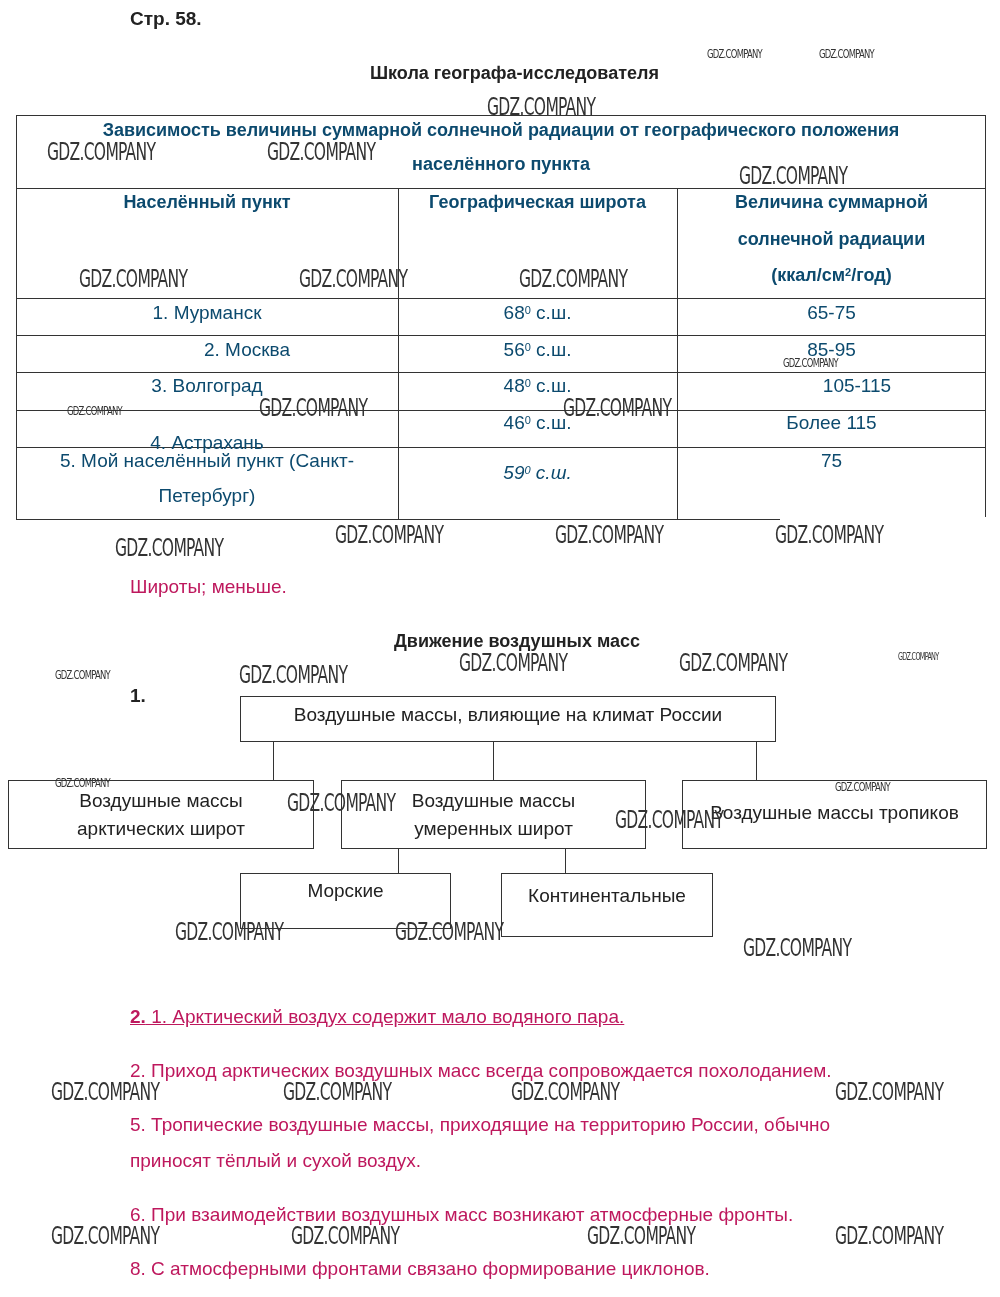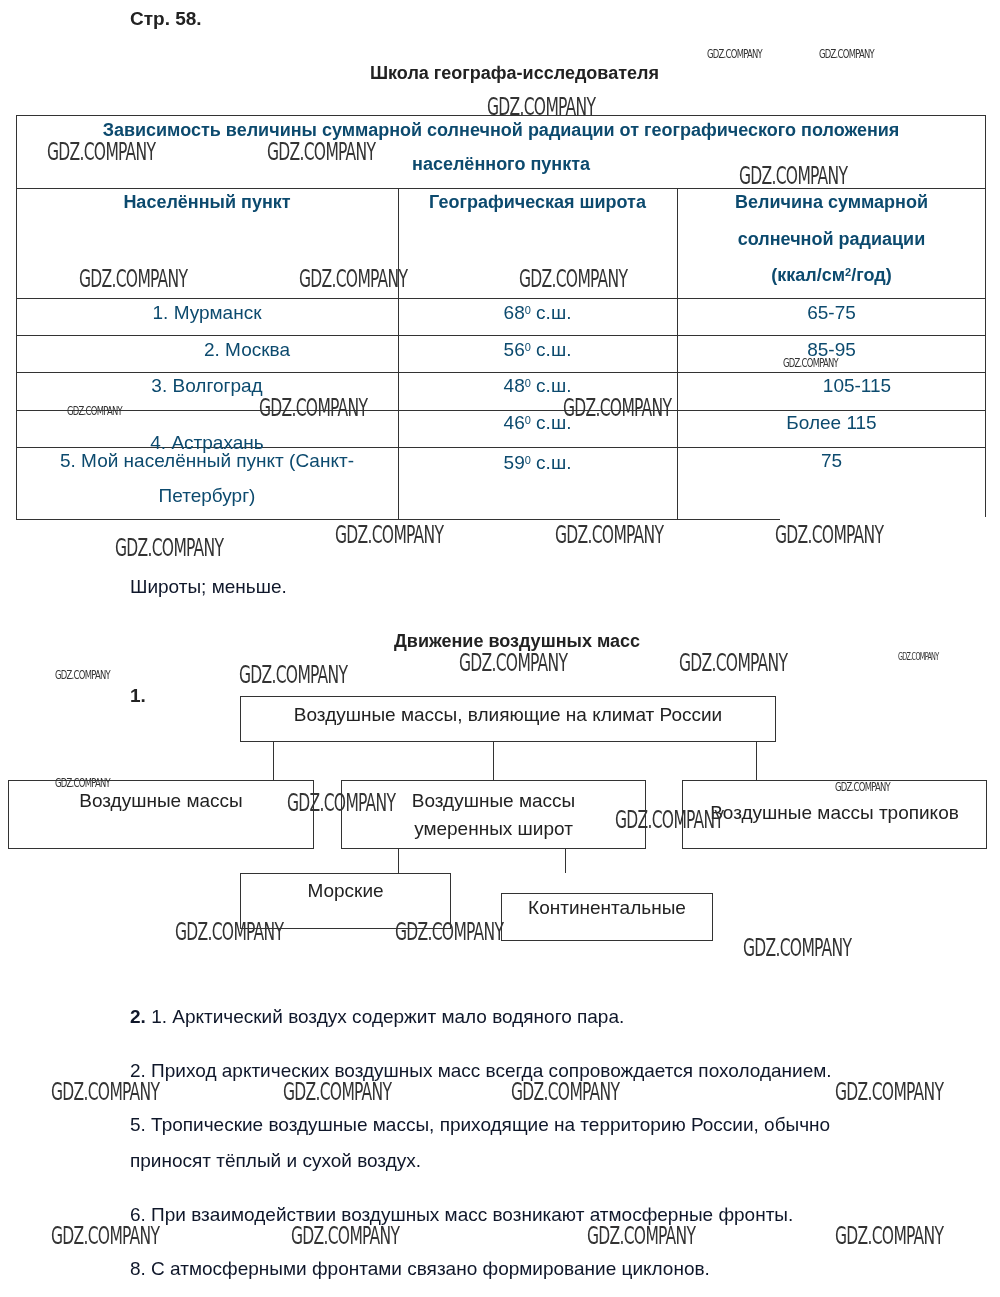--- a/index.html
+++ b/index.html
@@ -15,21 +15,21 @@
   .wm.small { font-size:13px; }
 
   
   .tbl { position:absolute; left:16px; top:115px; width:970px; }
   .hline { position:absolute; height:1px; background:#333; }
   .vline { position:absolute; width:1px; background:#333; }
   .cell { position:absolute; text-align:center; font-size:19px; color:#0c4a6e; line-height:36px; }
   .cell.bold { font-weight:bold; }
   .cell sup { font-size:11px; vertical-align:top; position:relative; top:-3px; }
 
-  .text-line { position:absolute; left:130px; font-size:19px; color:#0f172a; white-space:nowrap; }
+  .text-line { position:absolute; left:130px; font-size:19px; color:#be185d; white-space:nowrap; }
 
   
   .box { position:absolute; border:1px solid #333; background:transparent; box-sizing:border-box;
          text-align:center; font-size:19px; color:#222; line-height:28px; }
   .conn { position:absolute; width:1px; background:#333; }
 </style>
 </head>
 <body>
 
 <div class="abs page-ref">Стр. 58.</div>
@@ -71,60 +71,61 @@
   <div class="cell" style="left:0; top:253px; width:382px;">3. Волгоград</div>
   <div class="cell" style="left:382px; top:253px; width:279px;"><span>48</span><sup>0</sup><span> с.ш.</span></div>
   <div class="cell" style="left:661px; top:253px; width:360px;">105-115</div>
 
   <div class="cell" style="left:0; top:290px; width:382px;margin-top:20px;">4. Астрахань</div>
   <div class="cell" style="left:382px; top:290px; width:279px;"><span>46</span><sup>0</sup><span> с.ш.</span></div>
   <div class="cell" style="left:661px; top:290px; width:309px;">Более 115</div>
 
   <div class="cell" style="left:0; top:328px; width:382px;">5. Мой населённый пункт (Санкт-</div>
   <div class="cell" style="left:0; top:363px; width:382px;">Петербург)</div>
-  <div class="cell" style="left:382px; top:330px; width:279px;"><span>59</span><sup>0</sup><span> с.ш.</span></div>
+  <div class="cell" style="left:382px; top:340px; width:279px;font-style:italic;"><span>59</span><sup>0</sup><span> с.ш.</span></div>
   <div class="cell" style="left:661px; top:328px; width:309px;">75</div>
 </div>
 
 <div class="text-line" style="top:576px;">Широты; меньше.</div>
 
 <div class="abs heading" style="left:394px; top:631px;text-align:center;">Движение воздушных масс</div>
 <div class="abs" style="left:130px; top:685px; font-size:19px; font-weight:bold;">1.</div>
 
 <div>
   <div class="box" style="left:240px; top:696px; width:536px; height:46px; line-height:36px;">
     <span>Воздушные массы, влияющие на климат России</span>
   </div>
   <div class="conn" style="left:273px; top:742px; height:38px;"></div>
   <div class="conn" style="left:493px; top:742px; height:38px;"></div>
   <div class="conn" style="left:756px; top:742px; height:38px;"></div>
 
   <div class="box" style="left:8px; top:780px; width:306px; height:69px; padding-top:6px;">
     <div>Воздушные массы</div>
+    <div>арктических широт</div>
   </div>
   <div class="box" style="left:341px; top:780px; width:305px; height:69px; padding-top:6px;">
     <div>Воздушные массы</div>
     <div>умеренных широт</div>
   </div>
   <div class="box" style="left:682px; top:780px; width:305px; height:69px; padding-top:18px;">
     <div>Воздушные массы тропиков</div>
   </div>
 
   <div class="conn" style="left:398px; top:849px; height:24px;"></div>
   <div class="conn" style="left:565px; top:849px; height:24px;"></div>
 
   <div class="box" style="left:240px; top:873px; width:211px; height:56px; padding-top:3px;">
     <div>Морские</div>
   </div>
-  <div class="box" style="left:501px; top:873px; width:212px; height:48px; padding-top:0;margin-top:20px;">
+  <div class="box" style="left:501px; top:873px; width:212px; height:64px; padding-top:8px;">
     <div>Континентальные</div>
   </div>
 </div>
 
-<div class="text-line" style="top:1006px;"><b>2.</b><span> 1. Арктический воздух содержит мало водяного пара.</span></div>
+<div class="text-line" style="top:1006px;text-decoration:underline;"><b>2.</b><span> 1. Арктический воздух содержит мало водяного пара.</span></div>
 <div class="text-line" style="top:1060px;">2. Приход арктических воздушных масс всегда сопровождается похолоданием.</div>
 <div class="text-line" style="top:1114px;">5. Тропические воздушные массы, приходящие на территорию России, обычно</div>
 <div class="text-line" style="top:1150px;">приносят тёплый и сухой воздух.</div>
 <div class="text-line" style="top:1204px;">6. При взаимодействии воздушных масс возникают атмосферные фронты.</div>
 <div class="text-line" style="top:1258px;">8. С атмосферными фронтами связано формирование циклонов.</div>
 
 <div class="wm small" style="left:707px; top:47px;">GDZ.COMPANY</div>
 <div class="wm small" style="left:819px; top:47px;">GDZ.COMPANY</div>
 <div class="wm big" style="left:487px; top:95px;">GDZ.COMPANY</div>
 <div class="wm big" style="left:47px; top:140px;">GDZ.COMPANY</div>

